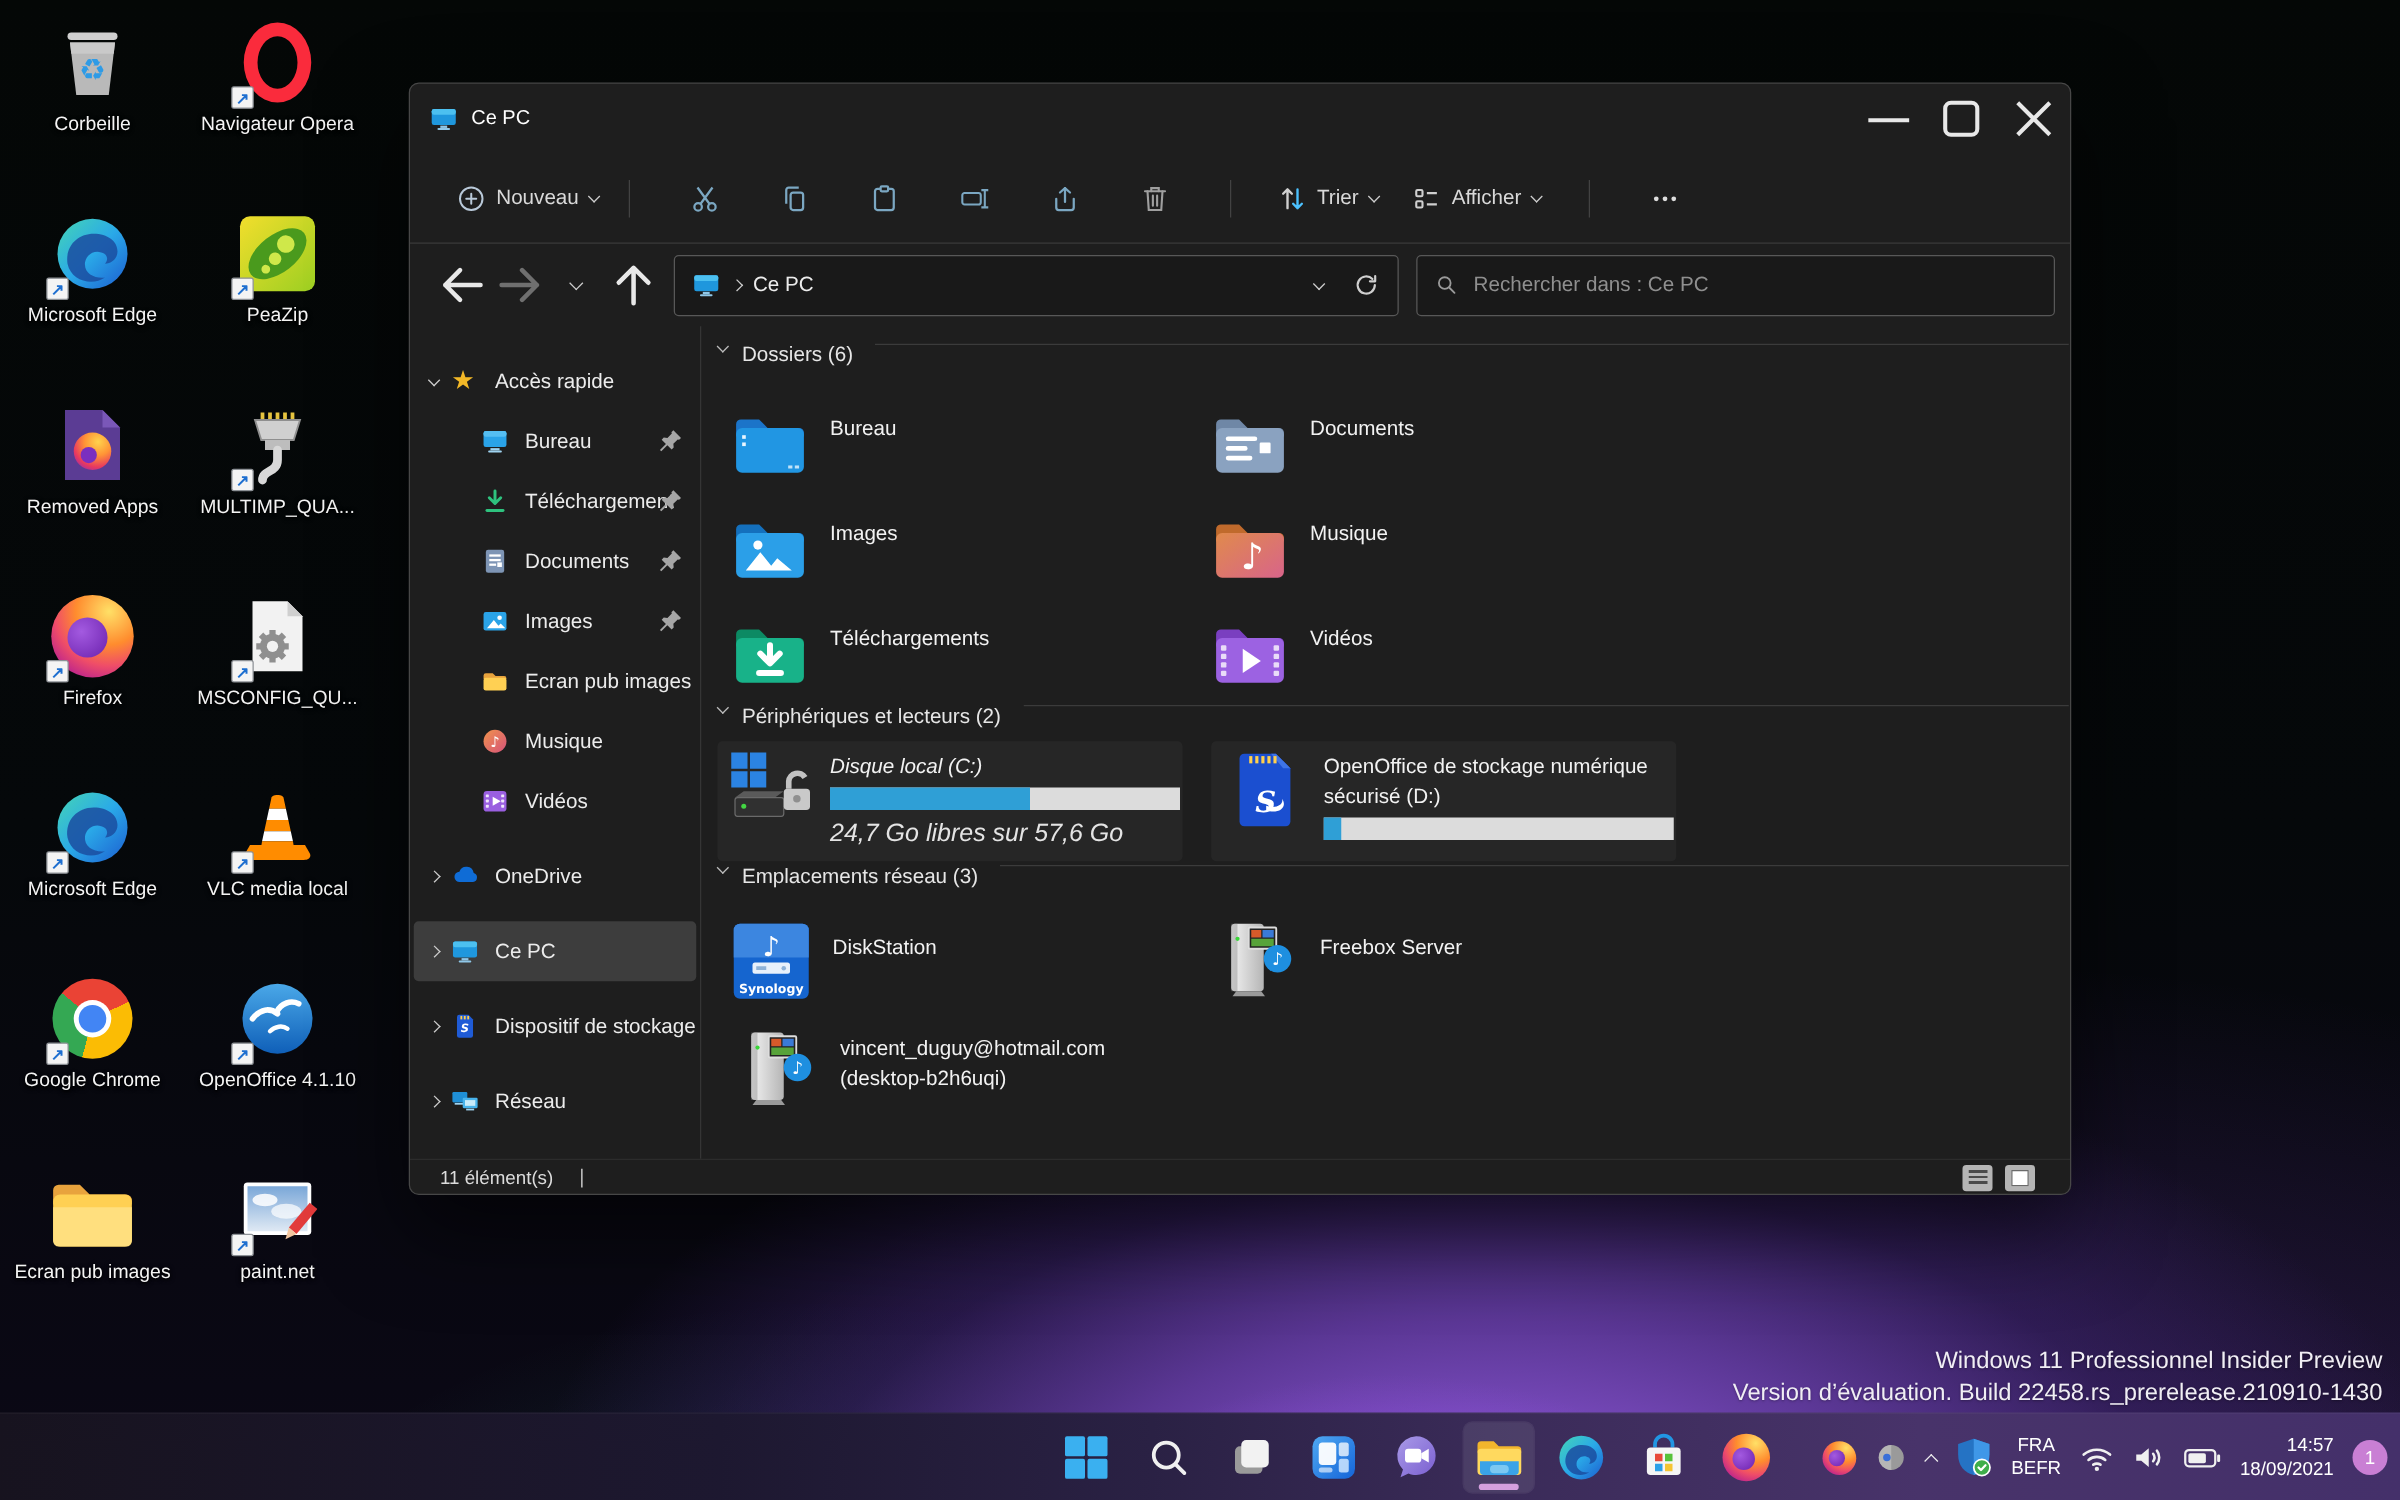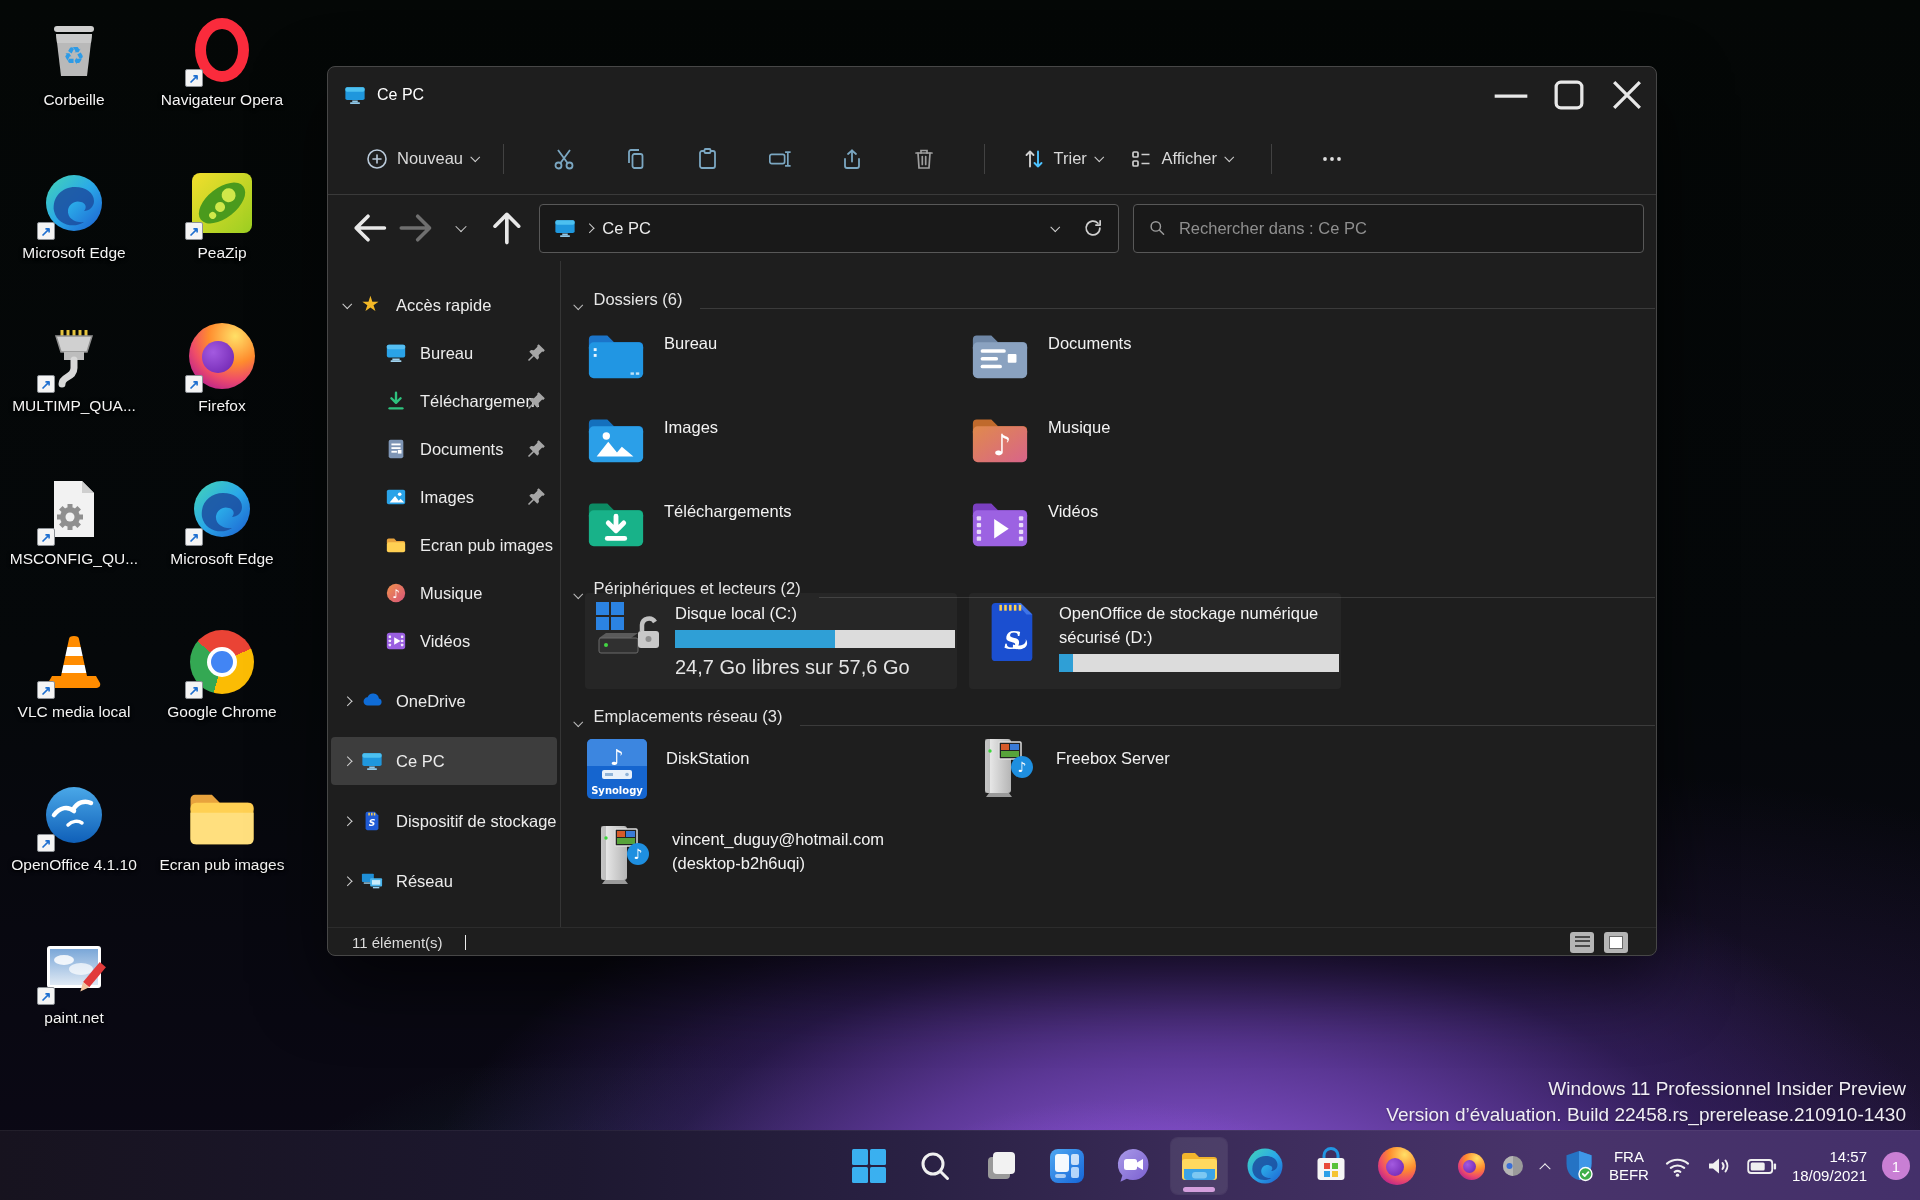--- a/index.html
+++ b/index.html
@@ -60,21 +60,21 @@
 .sidebar{width:233px;border-right:1px solid #353535;padding-top:20px;overflow:hidden}
 .sb-row{height:48px;margin:0 3px;border-radius:4px;display:flex;align-items:center;position:relative;white-space:nowrap;overflow:hidden}
 .sb-row.gap{margin-top:12px}
 .sb-row.selected{background:#3d3d3d}
 .sb-chev{width:30px;padding-left:13px;display:flex;align-items:center;flex:none}
 .sb-ind{width:24px;flex:none}
 .sb-ico{width:22px;height:22px;flex:none;margin-right:13px}
 .sb-lbl{font-size:16.5px;color:#ececec;overflow:hidden}
 .sb-pin{position:absolute;right:10px;top:13px;width:21px;height:21px}
 .content{flex:1;position:relative;overflow:hidden}
-.sec-h{position:absolute;left:14px;right:1px;height:34px;display:flex;align-items:flex-end;gap:12px}
+.sec-h{position:absolute;left:14px;right:1px;height:34px;display:flex;align-items:flex-start;gap:12px}
 .sec-h .chev{border-color:#bdbdbd}
 .sec-h .t{font-size:16.5px;color:#e6e6e6;white-space:nowrap}
 .sec-h .rule{flex:1;height:1px;background:#3b3b3b;margin-left:6px}
 .tile{position:absolute;width:372px;display:flex;align-items:flex-start;border-radius:4px}
 .tile .t-icon{flex:none}
 .tile .t-lbl{font-size:16.5px;color:#f2f2f2;margin:9px 0 0 17px;line-height:24px}
 .dev-tile{padding:8px 10px;background:rgba(255,255,255,.04)}
 .dev-txt{margin-left:14px;width:292px}
 .dev-name{font-size:16.5px;color:#f2f2f2;line-height:24px}
 .bar{width:280px;height:18px;background:#dcdcdc;margin-top:5px}
@@ -170,20 +170,41 @@
           </svg>
         </span>
         <span class="sc-badge">↗</span>
       </div>
   <div class="lbl">PeaZip</div>
     </div>
     <div class="desk-item">
       <div class="icobox">
         <span style="width:100%;height:100%;display:flex;align-items:center;justify-content:center">
           <svg viewBox="0 0 64 64" width="64" height="64">
+            <defs>
+              <radialGradient id="r3" cx=".65" cy=".25" r=".9">
+                <stop offset="0" stop-color="#ffd34d"></stop>
+                <stop offset=".4" stop-color="#ff9436"></stop>
+                <stop offset=".75" stop-color="#e8385f"></stop>
+                <stop offset="1" stop-color="#8d2bb8"></stop>
+              </radialGradient>
+            </defs>
+            <path d="M10 4h30l14 14v42H10z" fill="#5b3c94"></path>
+            <path d="M40 4l14 14H40z" fill="#7a57b8"></path>
+            <circle cx="32" cy="37" r="15" fill="url(#r3)"></circle>
+            <circle cx="29" cy="40" r="6.5" fill="#7a2fbf"></circle>
+          </svg>
+        </span>
+      </div>
+  <div class="lbl">Removed Apps</div>
+    </div>
+    <div class="desk-item">
+      <div class="icobox">
+        <span style="width:100%;height:100%;display:flex;align-items:center;justify-content:center">
+          <svg viewBox="0 0 64 64" width="64" height="64">
             <g fill="#e6c43f">
               <rect x="18.5" y="6" width="3" height="6"></rect>
               <rect x="24.5" y="6" width="3" height="6"></rect>
               <rect x="30.5" y="6" width="3" height="6"></rect>
               <rect x="36.5" y="6" width="3" height="6"></rect>
               <rect x="42.5" y="6" width="3" height="6"></rect>
             </g>
             <path d="M14 12h36l-5 16H19z" fill="#d0d0d0" stroke="#8f8f8f" stroke-width="1.5"></path>
             <rect x="22" y="28" width="20" height="8" fill="#bdbdbd"></rect>
             <path d="M32 36v8c0 10-12 8-12 16" fill="none" stroke="#d8d8d8" stroke-width="7" stroke-linecap="round"></path>
@@ -782,21 +803,21 @@
               <path d="M26 30l15 10-15 10z" fill="#fff"></path>
             </svg>
           </span>
   <span class="t-lbl">Vidéos</span>
         </div>
         <div class="sec-h" style="top: 303px;">
           <span class="chev down small"></span>
   <span class="t">Périphériques et lecteurs (2)</span>
   <span class="rule"></span>
         </div>
-        <div class="tile dev-tile" style="left: 24px; top: 332px; height: 96px;">
+        <div class="tile dev-tile" style="left: 13px; top: 332px; height: 96px; font-style: italic;">
           <span class="t-icon" style="width:66px;height:62px">
             <svg viewBox="0 0 66 62" width="66" height="62">
               <g fill="#2b83e2">
                 <rect x="1" y="1" width="13" height="13"></rect>
                 <rect x="16" y="1" width="13" height="13"></rect>
                 <rect x="1" y="16" width="13" height="13"></rect>
                 <rect x="16" y="16" width="13" height="13"></rect>
               </g>
               <path d="M4 37l7-5h32l-7 5z" fill="#5a5a5a"></path>
               <rect x="4" y="37" width="39" height="15" rx="2" fill="#303030" stroke="#6a6a6a"></rect>

